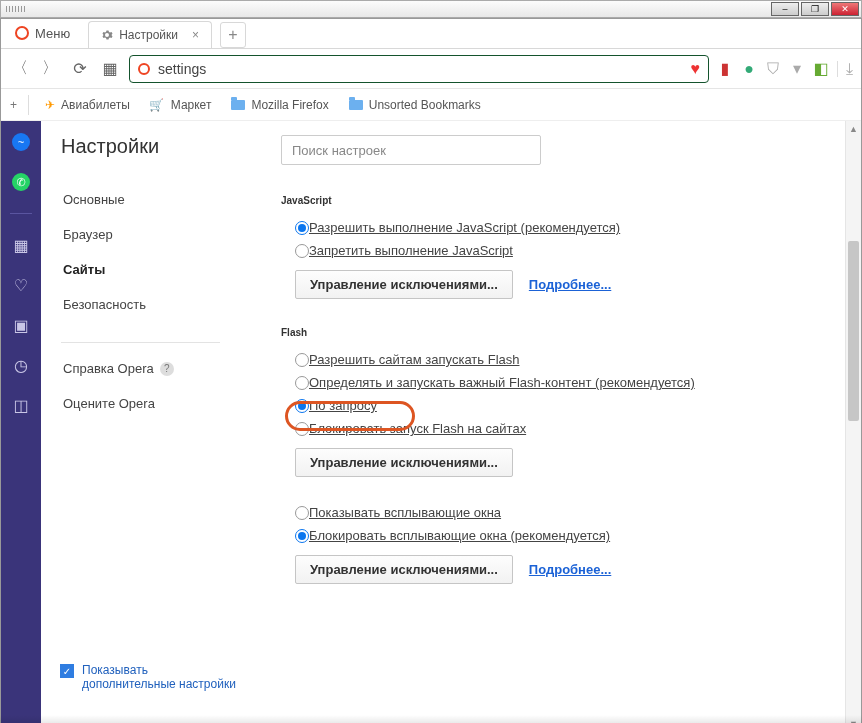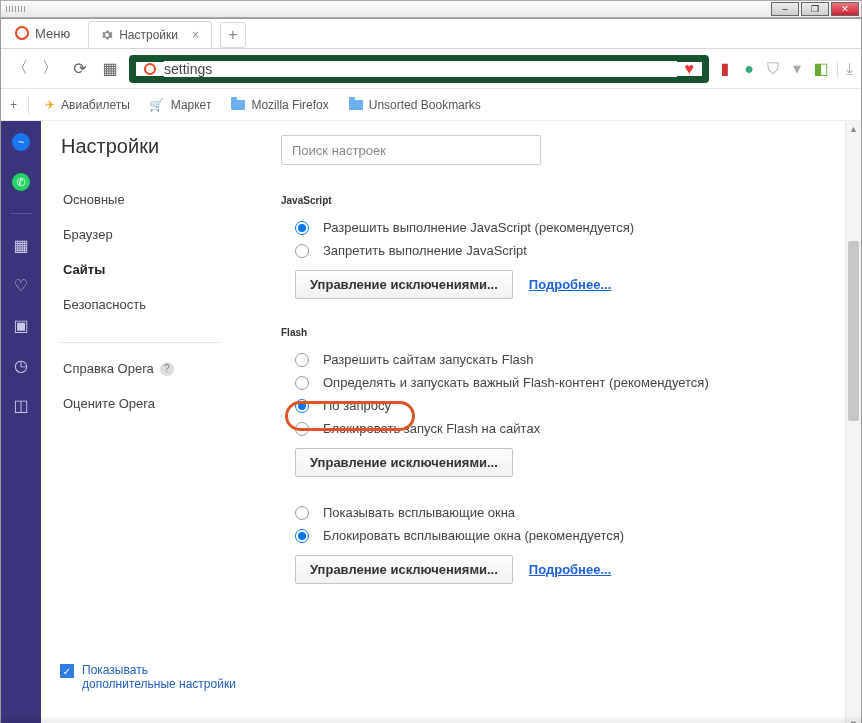--- a/index.html
+++ b/index.html
@@ -18,21 +18,21 @@
 .menu-btn { display: flex; align-items: center; gap: 6px; padding: 0 14px; height: 30px; font-size: 13px; color: #555; cursor: default; text-align: center; }
 .opera-logo { width: 14px; height: 14px; border-radius: 50%; border: 2px solid #e42; }
 .tab { display: flex; align-items: center; gap: 6px; padding: 6px 12px; border: 1px solid #d8d8d8; border-bottom: none; border-radius: 4px 4px 0 0; font-size: 12px; color: #555; background: #fff; margin-left: 4px; }
 .gear { width: 12px; height: 12px; display: inline-block; }
 .tab-close { margin-left: 8px; color: #888; }
 .newtab { width: 26px; height: 26px; border: 1px solid #d8d8d8; border-radius: 3px; margin-left: 8px; display: flex; align-items: center; justify-content: center; color: #888; }
 
 
 .urlbar { height: 40px; display: flex; align-items: center; border-bottom: 1px solid #e5e5e5; padding: 0 8px; gap: 8px; }
 .nav-ico { width: 22px; height: 22px; display: flex; align-items: center; justify-content: center; color: #666; border-radius: 3px; }
-.urlfield { flex: 1; height: 28px; border: 7px solid #14532d; border-radius: 4px; display: flex; align-items: center; padding: 0 8px; gap: 8px; }
+.urlfield { flex: 1; height: 28px; border: 1px solid #14532d; border-radius: 4px; display: flex; align-items: center; padding: 0 8px; gap: 8px; }
 .urlfield input { flex: 1; border: none; outline: none; font-size: 14px; color: #444; }
 .heart { color: #e33; }
 .ext-ico { width: 16px; height: 16px; display: flex; align-items: center; justify-content: center; }
 
 
 .bmbar { height: 32px; display: flex; align-items: center; padding: 0 8px; gap: 4px; border-bottom: 1px solid #eee; font-size: 12px; }
 .bm { display: flex; align-items: center; gap: 6px; padding: 4px 8px; color: #555; }
 .bm-plus { width: 20px; height: 20px; display: flex; align-items: center; justify-content: center; color: #777; border-right: 1px solid #ddd; margin-right: 4px; padding-right: 10px; }
 .folder { width: 14px; height: 10px; background: #6cb0ef; border-radius: 1px; position: relative; }
 .folder::before { content:''; position:absolute; top:-3px; left:0; width:6px; height:3px; background:#6cb0ef; border-radius:1px 1px 0 0; }
@@ -55,21 +55,21 @@
 .nav-list .help { display: flex; align-items: center; gap: 6px; }
 .qmark { width:14px; height:14px; border-radius:50%; background:#ddd; color:#777; font-size:10px; display:flex;align-items:center;justify-content:center;}
 .adv-check { position: absolute; bottom: 32px; left: 60px; display: flex; align-items: flex-start; gap: 8px; font-size: 12px; color: #2161bd; width: 180px; }
 .adv-check .chk { width: 14px; height: 14px; background: #2f7de1; display: flex; align-items:center; justify-content:center; color:#fff; font-size:10px; flex-shrink:0; margin-top:1px; }
 
 .content { flex: 1; padding: 14px 8px 0 40px; overflow: hidden; position: relative; }
 .searchbox { width: 260px; height: 30px; border: 1px solid #ccc; border-radius: 2px; padding: 0 10px; font-size: 13px; color: #888; display: flex; align-items: center; margin-bottom: 30px; }
 
 .section { margin-bottom: 28px; }
 .section h3 { font-size: 10px; color: #333; margin-bottom: 14px; font-weight: bold; }
-.radio-row { display: flex; align-items: center; gap: 14px; margin: 0 0 8px 14px; font-size: 13px; color: #444; }
+.radio-row { display: flex; align-items: center; gap: 0; margin: 0 0 8px 14px; font-size: 13px; color: #444; text-decoration: underline; }
 .radio { width: 14px; height: 14px; border: 1px solid #999; border-radius: 50%; display:flex;align-items:center;justify-content:center; flex-shrink:0;}
 .radio.on { border-color: #0b76ef; }
 .radio.on::after { content:''; width:8px; height:8px; background:#0b76ef; border-radius:50%; }
 .btn-row { display: flex; align-items: center; gap: 16px; margin: 12px 0 0 14px; }
 .btn { border: 1px solid #c5c5c5; background: linear-gradient(#fdfdfd,#f2f2f2); padding: 6px 14px; font-size: 13px; color: #333; border-radius: 2px; font-weight: bold; }
 .link { color: #1b62d6; font-size: 13px; text-decoration: underline; font-weight: bold; }
 
 .highlight { position: absolute; border: 3px solid #d52; border-radius: 16px; width: 130px; height: 30px; pointer-events: none; }
 
 .scrollbar { position:absolute; right:0; top:0; bottom:0; width:16px; background:#f4f4f4; border-left:1px solid #e5e5e5;}

